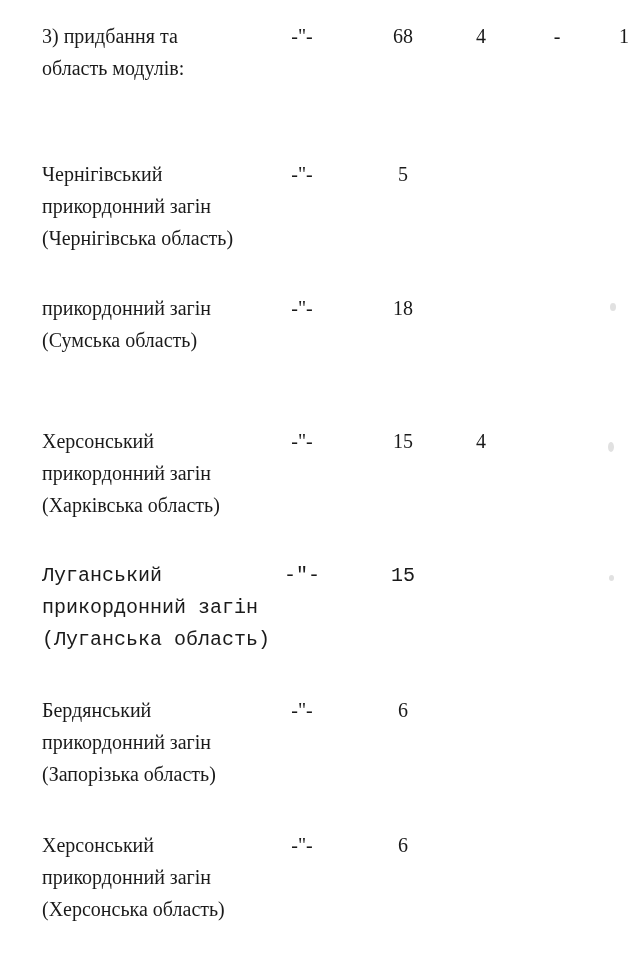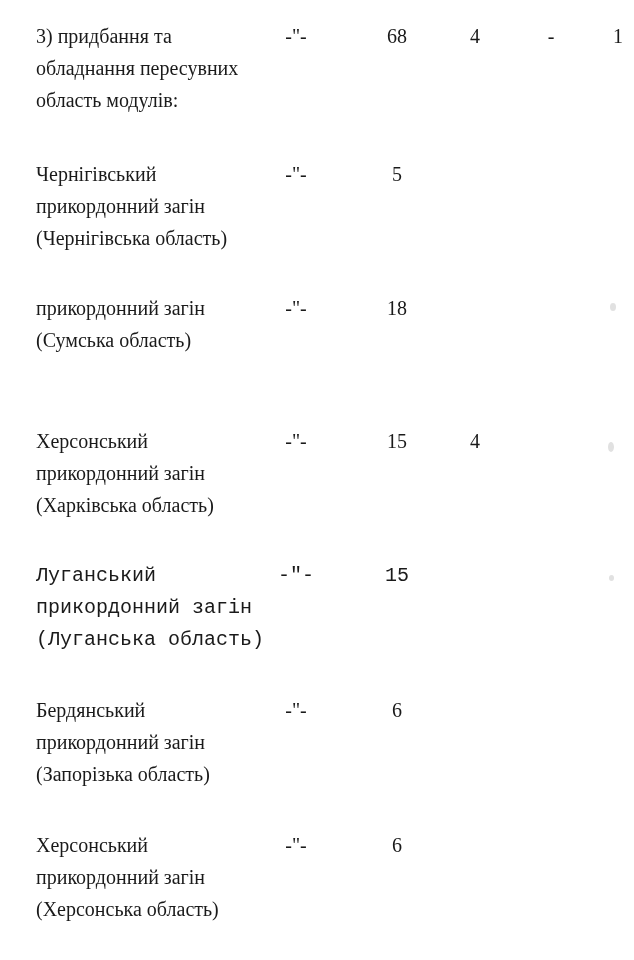--- a/index.html
+++ b/index.html
@@ -13,21 +13,21 @@
     height: 960px;
     background: #ffffff;
     overflow: hidden;
     font-family: "Liberation Serif", "DejaVu Serif", serif;
     font-size: 20px;
     line-height: 32px;
     color: #1a1a1a;
   }
   .row {
     position: absolute;
-    left: 8px;
+    left: 14px;
     width: 506px;
     height: 96px;
     padding-left: 40px;
   }
   .cell-text {
     position: absolute;
     left: 28px;
     top: 0;
     width: 240px;
   }
@@ -54,21 +54,20 @@
   }
 </style>
 </head>
 <body>
 
 <div class="page">
 
   <div class="row" style="top:20px;">
     <div class="cell-text">
       <div class="line">3) придбання та</div>
-      <div class="line">обладнання пересувних</div>
       <div class="line">область модулів:</div>
     </div>
     <div class="cell ditto">-"-</div>
     <div class="cell c1">68</div>
     <div class="cell c2">4</div>
     <div class="cell c3">-</div>
     <div class="cell c4">1</div>
   </div>
 
   <div class="row" style="top:158px;">

